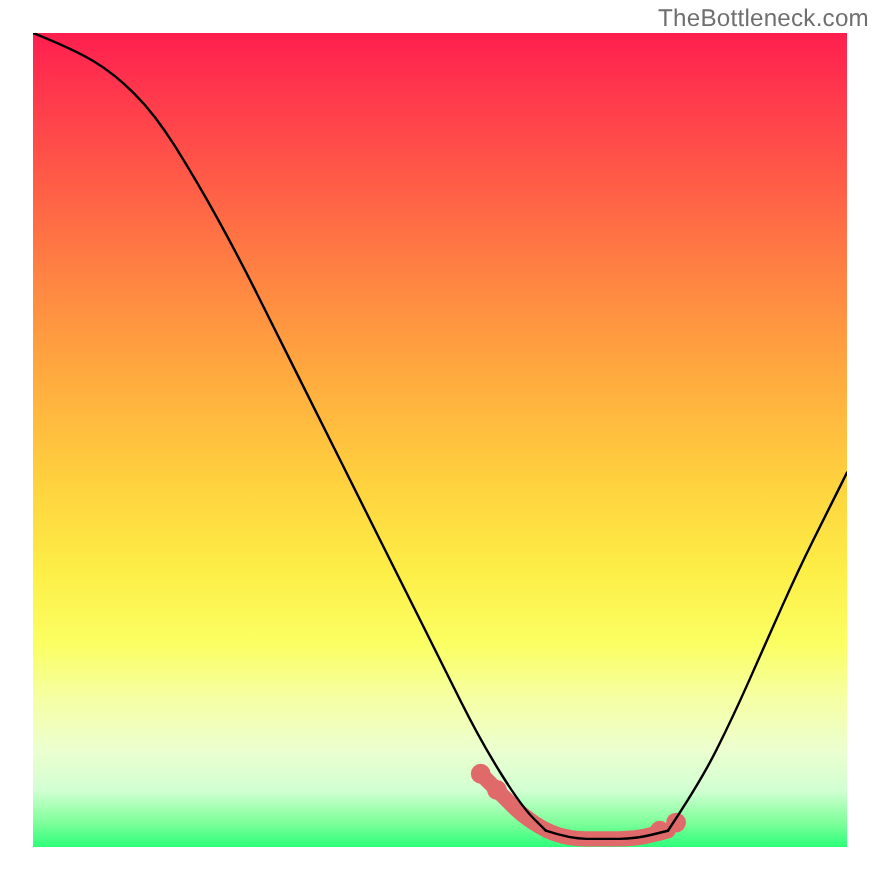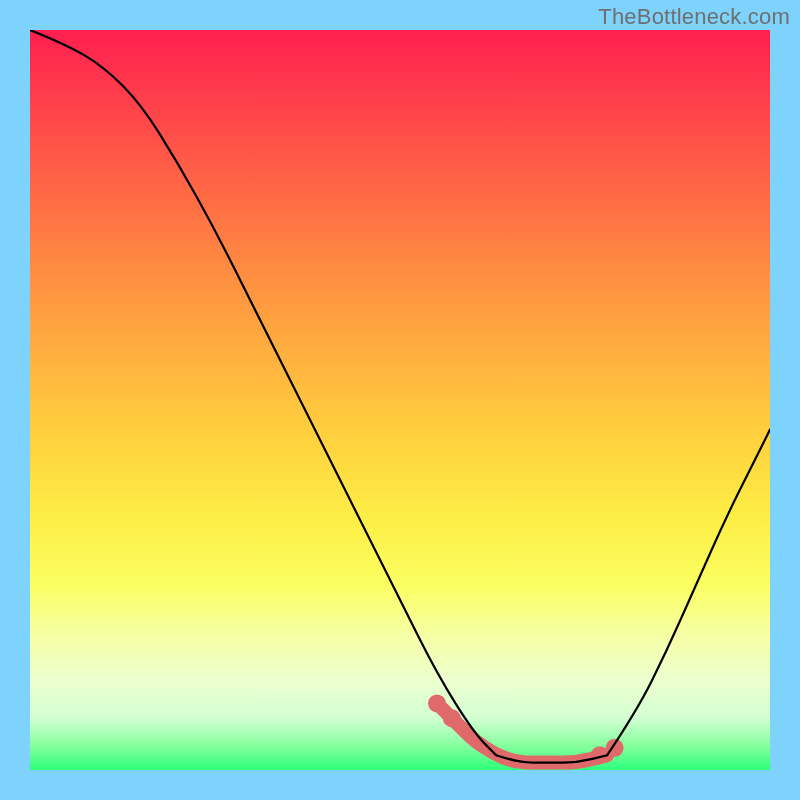--- a/index.html
+++ b/index.html
@@ -10,21 +10,21 @@
     background: #000;
     overflow: hidden;
     font-family: Arial, Helvetica, sans-serif;
   }
   .frame {
     position: absolute;
     left: 0;
     top: 0;
     width: 800px;
     height: 800px;
-    background: #7dd3fc;
+    background: #ffffff;
     text-align: center;
   }
   .watermark {
     position: absolute;
     top: 4px;
     right: 10px;
     color: #6f6f6f;
     font-size: 22px;
     letter-spacing: 0.2px;
     font-weight: 400;

